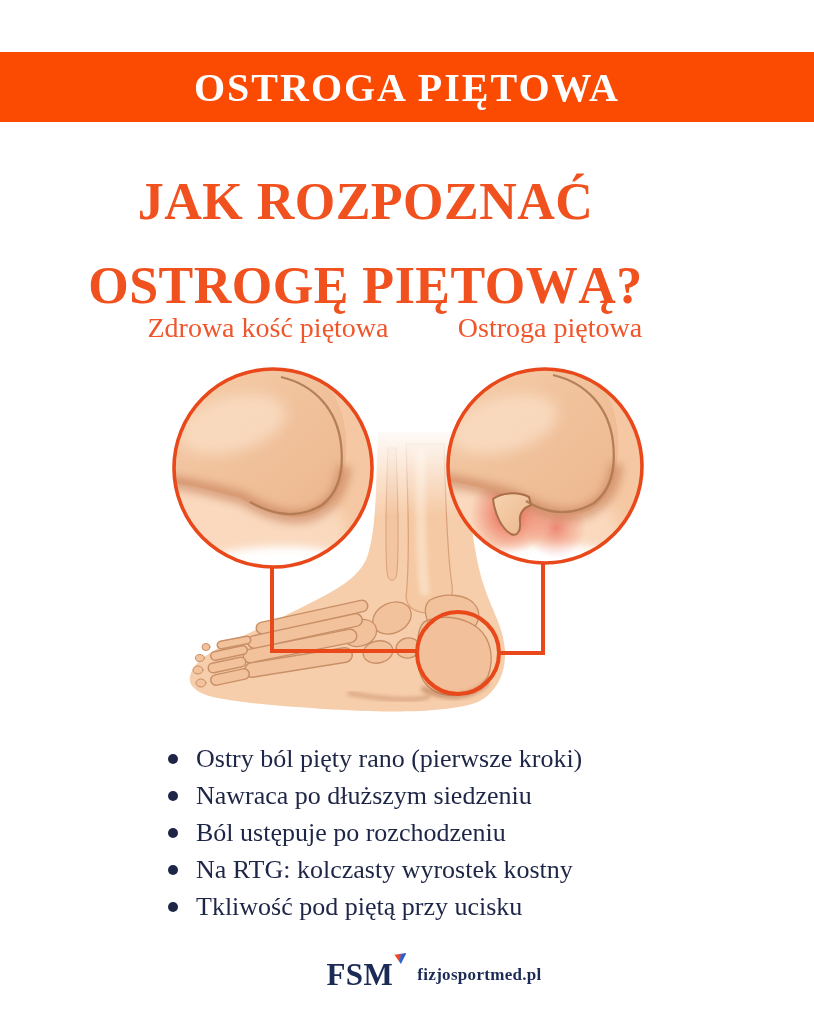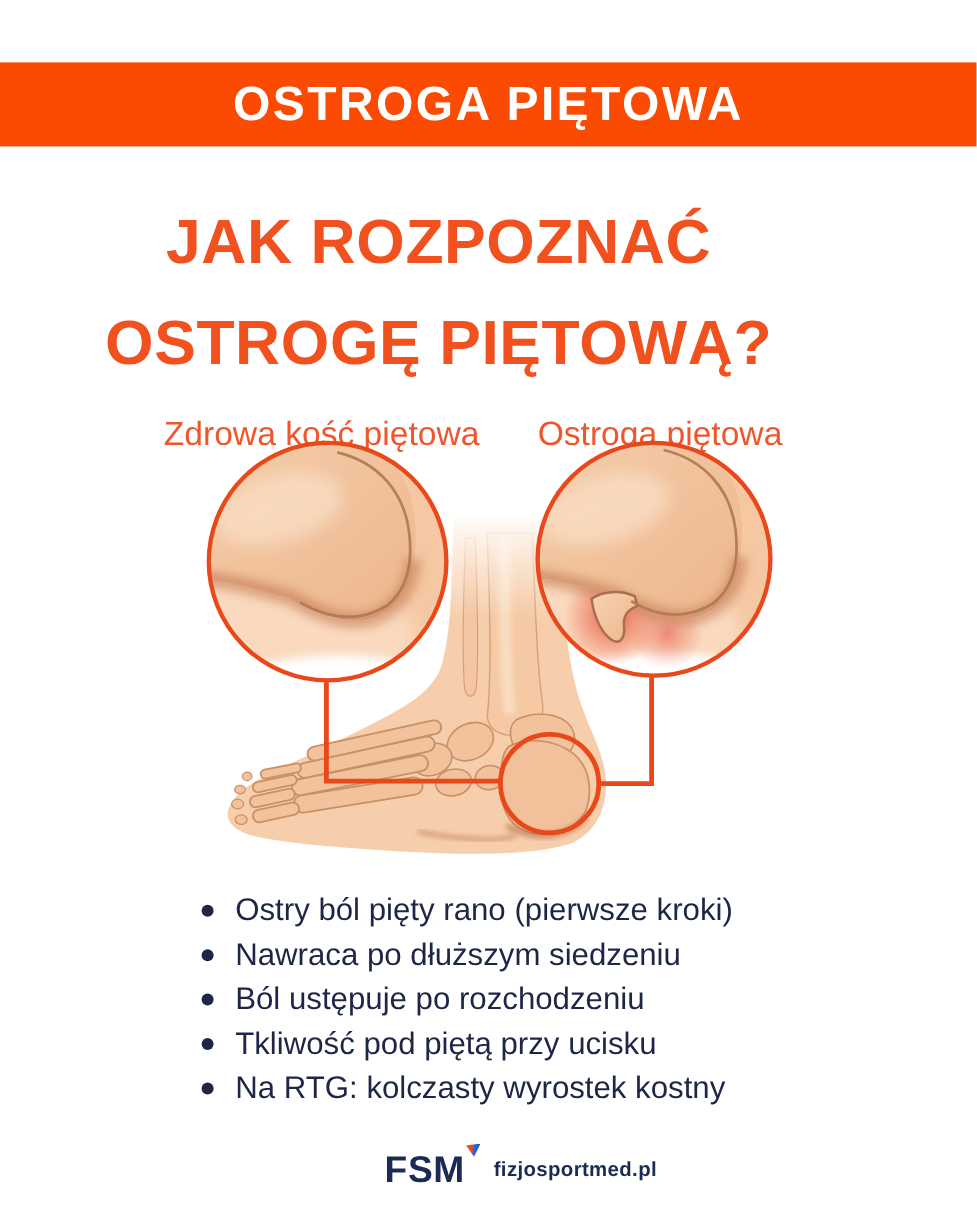--- a/index.html
+++ b/index.html
@@ -1,35 +1,35 @@
 <!DOCTYPE html>
 <html><head>
 <meta charset="utf-8">
 <style>
   html,body{margin:0;padding:0;background:#ffffff;}
   .canvas{
     position:relative;width:814px;height:1024px;background:#ffffff;
-    overflow:hidden;font-family:Liberation Sans, sans-serif;
+    overflow:hidden;font-family:Liberation Serif, serif;
   }
   
   .header-bar{
     position:absolute;left:0;top:52px;width:814px;height:70px;
     background:#FB4A01;display:flex;align-items:center;justify-content:center;
   }
   .header-bar .bar-title{
     color:#ffffff;font-size:40px;font-weight:700;letter-spacing:2px;
   }
   
   .heading{
     position:absolute;left:0;top:160px;width:731px;text-align:center;
     color:#F1511E;font-size:52px;font-weight:800;line-height:84px;letter-spacing:0.5px;
   }
   
   .circle-label{
-    position:absolute;top:346px;color:#F0552B;font-size:28px;font-weight:400;
+    position:absolute;top:312px;color:#F0552B;font-size:28px;font-weight:400;
     text-align:center;
   }
   .circle-label.left{left:100px;width:336px;}
   .circle-label.right{left:420px;width:260px;}
   
   .illustration{position:absolute;left:0;top:350px;width:814px;height:380px;}
   
   .symptoms{
     position:absolute;left:168px;top:740px;width:560px;
     color:#1E2647;font-size:26px;line-height:37px;
@@ -216,25 +216,25 @@
     <li>
       <span class="dot"></span>
       <span>Nawraca po dłuższym siedzeniu</span>
     </li>
     <li>
       <span class="dot"></span>
       <span>Ból ustępuje po rozchodzeniu</span>
     </li>
     <li>
       <span class="dot"></span>
+      <span>Na RTG: kolczasty wyrostek kostny</span>
+    </li>
+    <li>
+      <span class="dot"></span>
       <span>Tkliwość pod piętą przy ucisku</span>
-    </li>
-    <li>
-      <span class="dot"></span>
-      <span>Na RTG: kolczasty wyrostek kostny</span>
     </li>
   </ul>
 
   <div class="footer">
     <span class="fsm-logo">
       <span>FSM</span>
       <span class="fsm-mark"></span>
     </span>
     <span class="footer-site">fizjosportmed.pl</span>
   </div>

